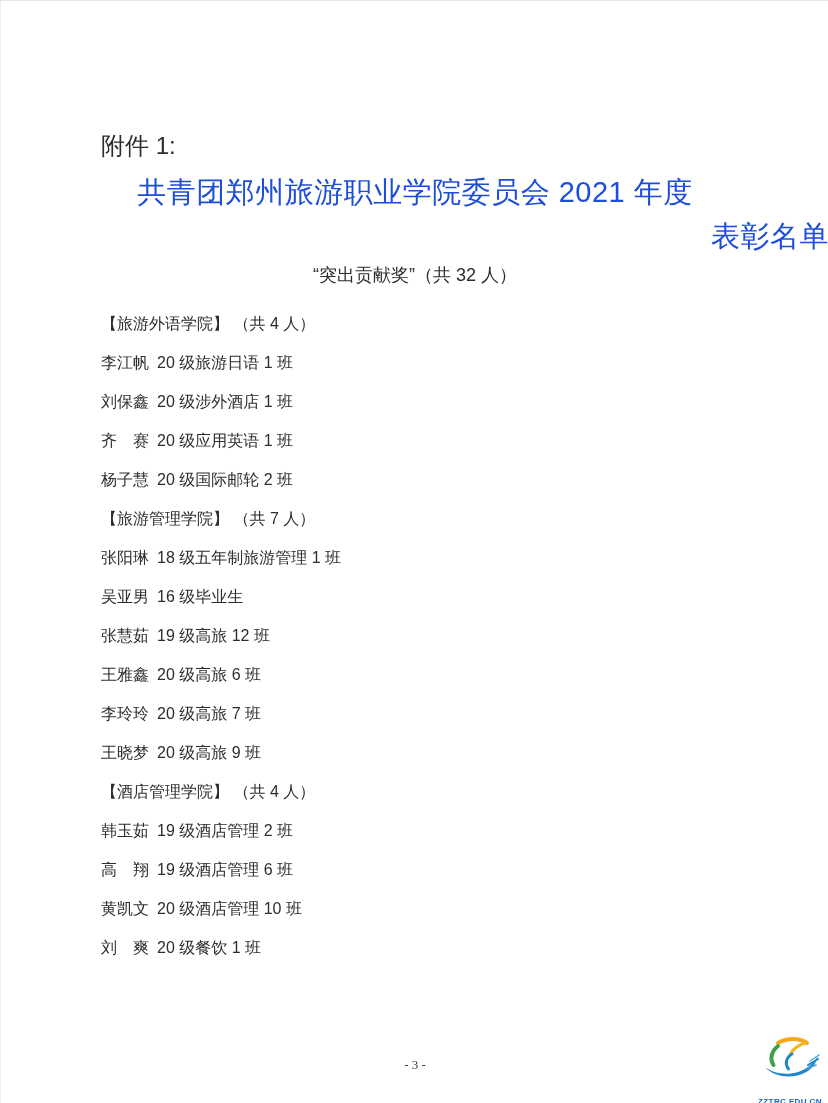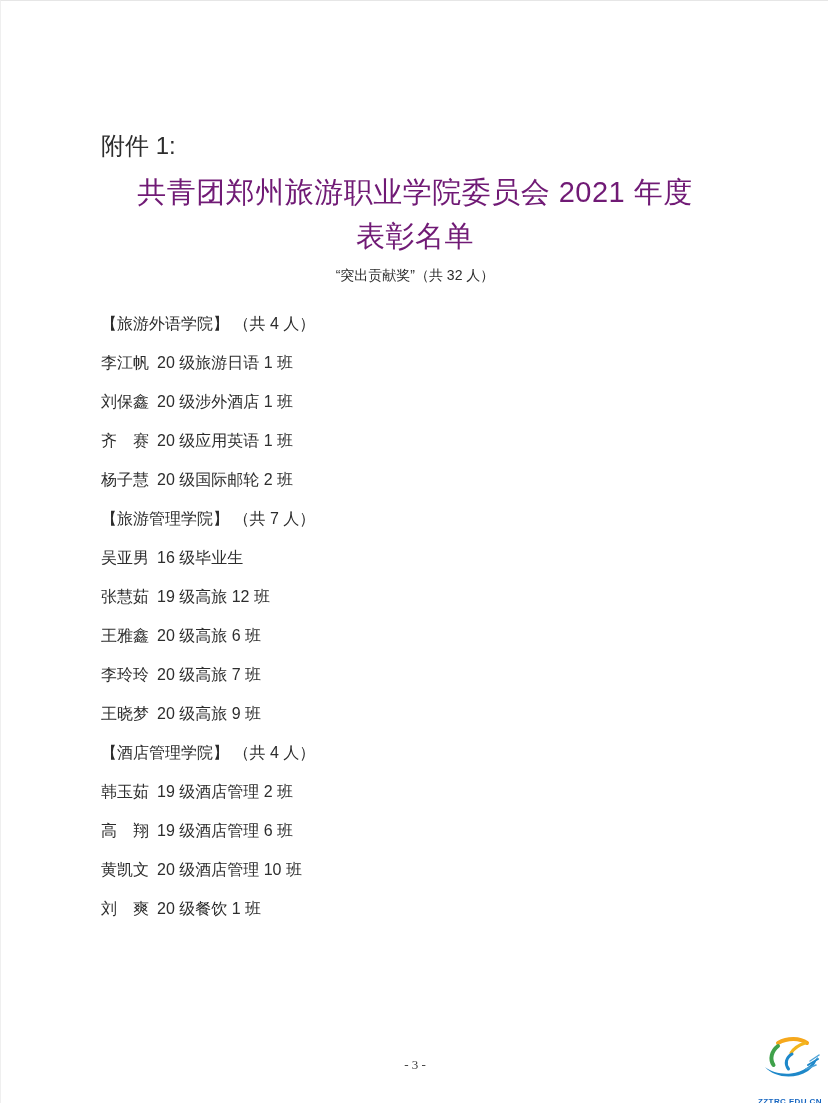--- a/index.html
+++ b/index.html
@@ -21,28 +21,28 @@
   }
   .attachment {
     position: absolute; left: 100px; top: 132px;
     font-size: 24px; line-height: 26px;
   }
   .title {
     position: absolute; left: 0; width: 828px;
     text-align: center;
     font-size: 29px; line-height: 36px;
     letter-spacing: 0.5px;
-    color: #701a75;
+    color: #1d4ed8;
   }
   .title-1 { top: 173px; }
-  .title-2 { top: 217px; }
+  .title-2 { top: 217px; text-align: right; }
   .subtitle {
     position: absolute; left: 0; width: 828px;
     text-align: center; top: 261px;
-    font-size: 14px; line-height: 26px;
+    font-size: 18px; line-height: 26px;
   }
   .list {
     position: absolute; left: 100px; top: 303px; width: 640px;
   }
   .line {
     height: 39px; line-height: 39px;
     font-size: 16px;
     white-space: nowrap;
   }
   .member-name {
@@ -83,20 +83,21 @@
 
   <div class="list">
 
     <div class="line heading">【旅游外语学院】 （共 4 人）</div>
     <div class="line"><span class="member-name">李江帆</span><span>20 级旅游日语 1 班</span></div>
     <div class="line"><span class="member-name">刘保鑫</span><span>20 级涉外酒店 1 班</span></div>
     <div class="line"><span class="member-name">齐　赛</span><span>20 级应用英语 1 班</span></div>
     <div class="line"><span class="member-name">杨子慧</span><span>20 级国际邮轮 2 班</span></div>
 
     <div class="line heading">【旅游管理学院】 （共 7 人）</div>
+    <div class="line"><span class="member-name">张阳琳</span><span>18 级五年制旅游管理 1 班</span></div>
     <div class="line"><span class="member-name">吴亚男</span><span>16 级毕业生</span></div>
     <div class="line"><span class="member-name">张慧茹</span><span>19 级高旅 12 班</span></div>
     <div class="line"><span class="member-name">王雅鑫</span><span>20 级高旅 6 班</span></div>
     <div class="line"><span class="member-name">李玲玲</span><span>20 级高旅 7 班</span></div>
     <div class="line"><span class="member-name">王晓梦</span><span>20 级高旅 9 班</span></div>
 
     <div class="line heading">【酒店管理学院】 （共 4 人）</div>
     <div class="line"><span class="member-name">韩玉茹</span><span>19 级酒店管理 2 班</span></div>
     <div class="line"><span class="member-name">高　翔</span><span>19 级酒店管理 6 班</span></div>
     <div class="line"><span class="member-name">黄凯文</span><span>20 级酒店管理 10 班</span></div>

